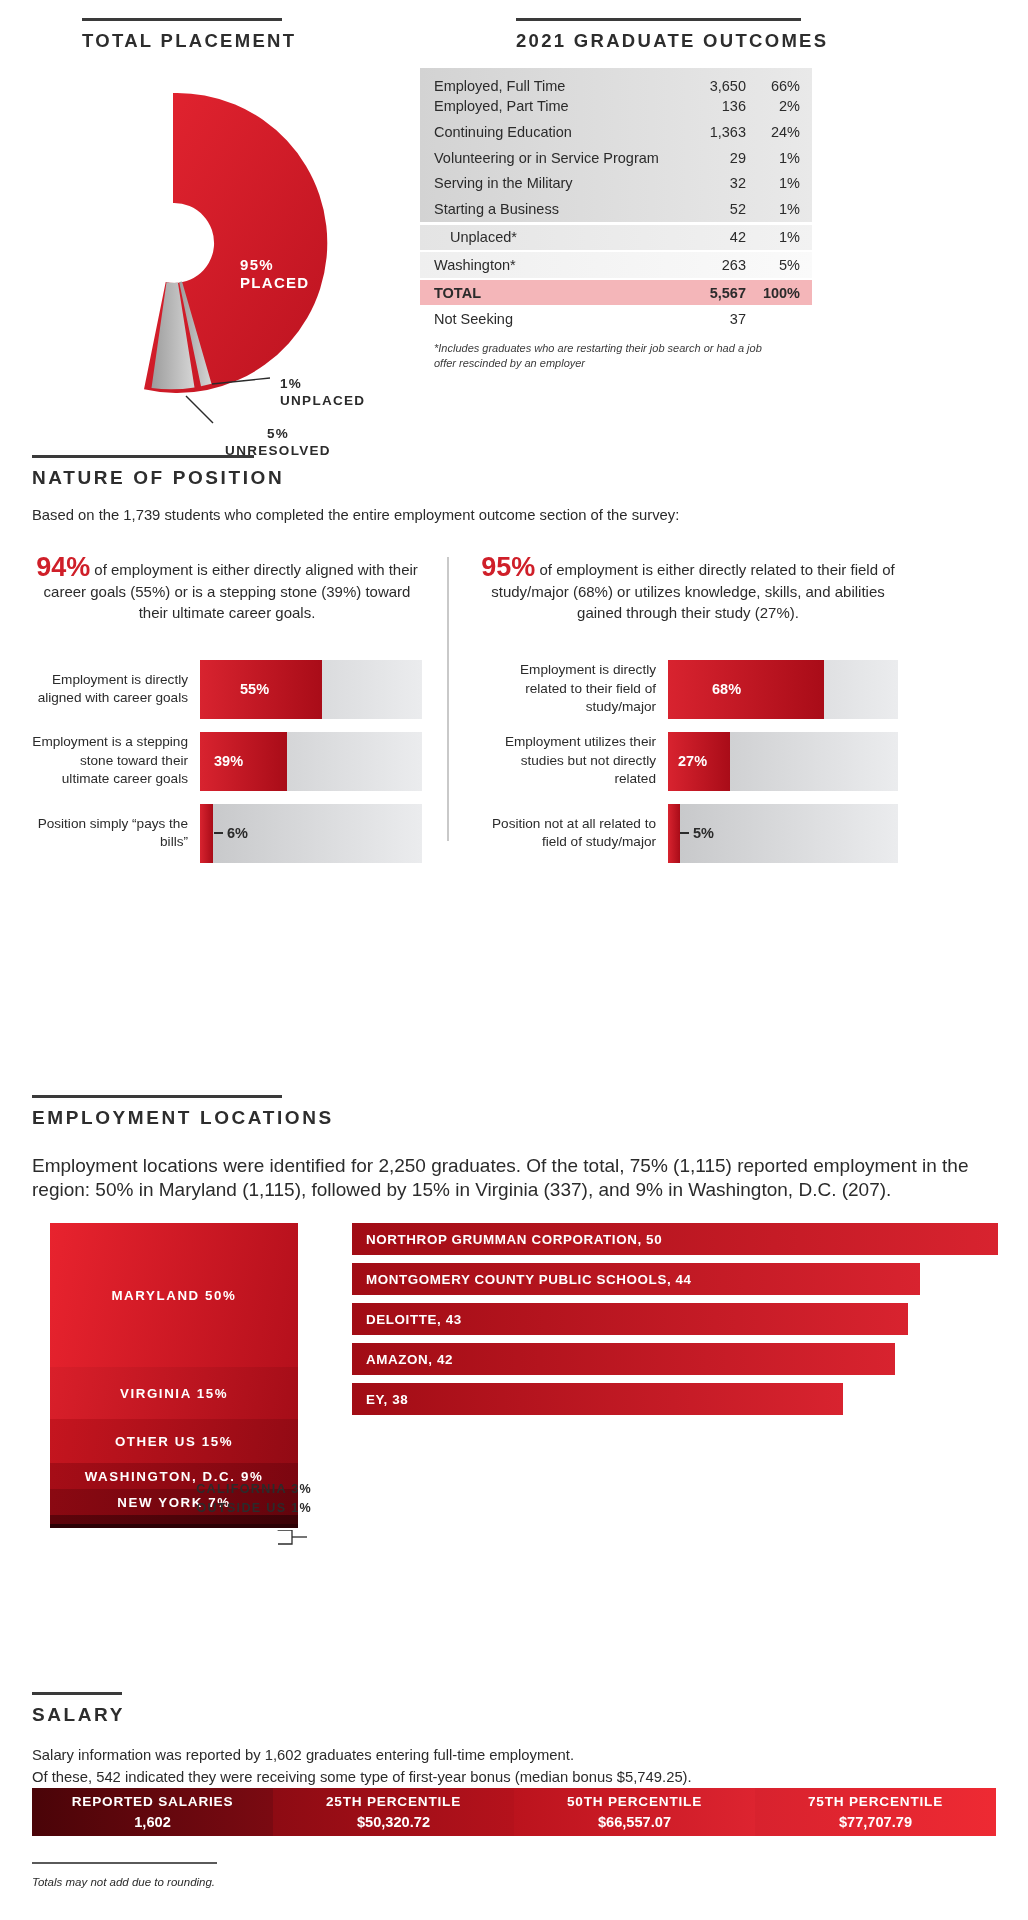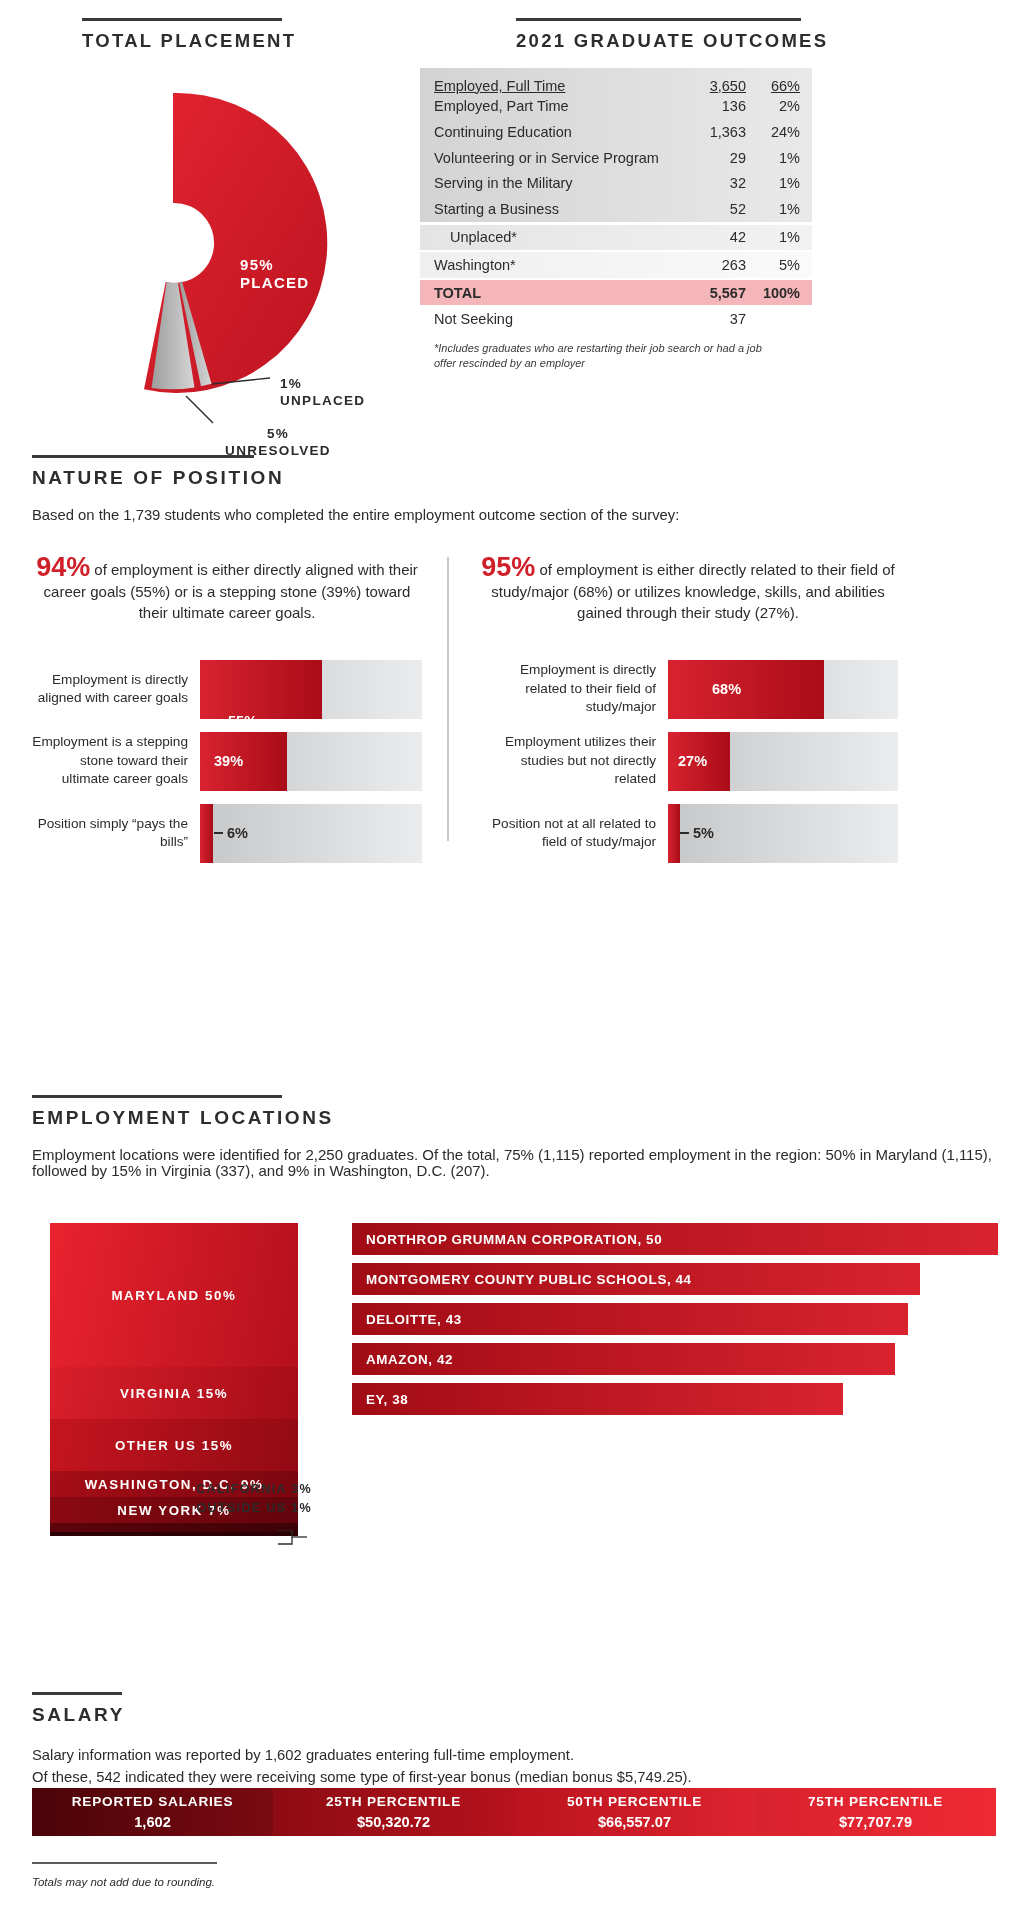--- a/index.html
+++ b/index.html
@@ -43,21 +43,21 @@
   .cal1 { position:absolute; left: 272px; top: 297px; font-size: 13.5px; font-weight: bold; letter-spacing: 1.3px; line-height: 17px; }
   .cal2 { position:absolute; left: 190px; top: 347px; font-size: 13.5px; font-weight: bold; letter-spacing: 1.3px; line-height: 17px; text-align: center; width: 160px; }
 
   
   .otable { position: absolute; left: 420px; top: 68px; width: 392px; }
   .orow { display: flex; align-items: center; height: 25.6px; padding: 0 12px 0 14px; font-size: 14.5px; }
   .orow .nm { flex: 1; white-space: nowrap; }
   .orow .ct { width: 72px; text-align: right; }
   .orow .pc { width: 54px; text-align: right; }
   .grp-main { background: linear-gradient(to right, #d3d3d3, #e9e9e9); }
-  .grp-main .orow:first-child { padding-top: 10px; text-decoration: underline; }
+  .grp-main .orow:first-child { padding-top: 10px; }
   .row-unplaced { background: linear-gradient(to right, #e4e4e4, #f2f2f2); margin-top: 3px; padding-left: 30px; }
   .row-unres    { background: linear-gradient(to right, #efefef, #fafafa); margin-top: 2px; }
   .row-total    { background: #f4b6b9; font-weight: bold; margin-top: 2px; }
   .row-plain    { background: #fff; margin-top: 1px; }
   .ofoot {
     position: absolute; left: 434px; top: 341px; width: 330px;
     font-size: 11px; font-style: italic; line-height: 14.5px; color: #3a3a3a;
   }
 
   
@@ -79,21 +79,21 @@
   .blabel { font-size: 13.6px; line-height: 18.5px; text-align: right; padding-right: 12px; display: flex; flex-direction: column; justify-content: center; }
   .btrack { position: relative; height: 59px; background: linear-gradient(to right, #c6c7c9, #ebecee); flex: 1; }
   .bfill { position: absolute; left: 0; top: 0; height: 100%; background: linear-gradient(to right, #d8232f, #a90c18); }
   .bval { position: absolute; color: #fff; font-size: 14.5px; font-weight: bold; top: 50%; transform: translateY(-50%); }
   .bval.out { color: #2b2b2b; }
   .tick { position: absolute; top: 50%; width: 9px; height: 2px; background: #2b2b2b; transform: translateY(-50%); }
 
   
   .eloc { position: absolute; left: 32px; top: 1095px; width: 964px; }
   .eloc .rule { width: 250px; }
-  .eloc-intro { margin-top: 18px; font-size: 15px; line-height: 16px; }
+  .eloc-intro { margin-top: 25px; font-size: 19px; line-height: 24px; }
 
   .stack { position: absolute; left: 18px; top: 128px; width: 248px; }
   .srow { display: flex; align-items: center; justify-content: center; color: #fff; font-weight: bold; font-size: 13.3px; letter-spacing: 1.6px; }
   .leaders { position: absolute; left: 320px; top: 128px; width: 646px; }
   .lrow { position: relative; height: 32px; margin-bottom: 8px; background: linear-gradient(to right, #a10c15, #d8232f); }
   .lrow span { position: absolute; left: 14px; top: 50%; transform: translateY(-50%); color: #fff; font-weight: bold; font-size: 13.4px; letter-spacing: 0.6px; white-space: nowrap; }
 
   .callouts { position: absolute; left: 0px; top: 385px; width: 280px; font-size: 12.6px; font-weight: bold; letter-spacing: 1.3px; line-height: 19px; text-align: right; }
 
   
@@ -235,21 +235,21 @@
 
       <div class="colL">
         <div class="blurb">
           <span class="big">94%</span><span> of employment is either directly aligned with their career goals (55%) or is a stepping stone (39%) toward their ultimate career goals.</span>
         </div>
         <div class="bars">
           <div class="brow">
             <div class="blabel" style="width:168px;">Employment is directly aligned with career goals</div>
             <div class="btrack">
               <div class="bfill" style="width:55%;"></div>
-              <div class="bval" style="left:28px;margin-top:32px;">55%</div>
+              <div class="bval" style="left:40px;">55%</div>
             </div>
           </div>
           <div class="brow">
             <div class="blabel" style="width:168px;">Employment is a stepping stone toward their ultimate career goals</div>
             <div class="btrack">
               <div class="bfill" style="width:39%;"></div>
               <div class="bval" style="left:14px;">39%</div>
             </div>
           </div>
           <div class="brow">
@@ -296,21 +296,21 @@
   </div>
 
   <div class="eloc">
     <div class="rule"></div>
     <div class="sec-title">EMPLOYMENT LOCATIONS</div>
     <div class="eloc-intro">Employment locations were identified for 2,250 graduates. Of the total, 75% (1,115) reported employment in the region: 50% in Maryland (1,115), followed by 15% in Virginia (337), and 9% in Washington, D.C. (207).</div>
 
     <div class="stack">
       <div class="srow" style="height:144px;background:linear-gradient(100deg,#e8232e,#b5101c);">MARYLAND  50%</div>
       <div class="srow" style="height:52px;background:linear-gradient(100deg,#d91f2a,#a50d18);">VIRGINIA  15%</div>
-      <div class="srow" style="height:52px;background:linear-gradient(100deg,#c5151f,#920a14);">OTHER US  15%</div>
+      <div class="srow" style="height:44px;background:linear-gradient(100deg,#c5151f,#920a14);">OTHER US  15%</div>
       <div class="srow" style="height:26px;background:linear-gradient(100deg,#a60d17,#7b0610);">WASHINGTON, D.C.  9%</div>
       <div class="srow" style="height:26px;background:linear-gradient(100deg,#8b0912,#62040c);">NEW YORK  7%</div>
       <div class="srow" style="height:9px;background:linear-gradient(100deg,#5e040b,#3c0207);"></div>
       <div class="srow" style="height:4px;background:#2c0105;"></div>
     </div>
 
     <svg style="position:absolute;left:120px;top:435px;" width="170" height="60">
       <path d="M 126 0 L 140 0 L 140 14 L 126 14" fill="none" stroke="#2b2b2b" stroke-width="1.3"></path>
       <line x1="140" y1="7" x2="155" y2="7" stroke="#2b2b2b" stroke-width="1.3"></line>
       <line x1="112" y1="-9" x2="126" y2="0" stroke="#2b2b2b" stroke-width="1.3"></line>

